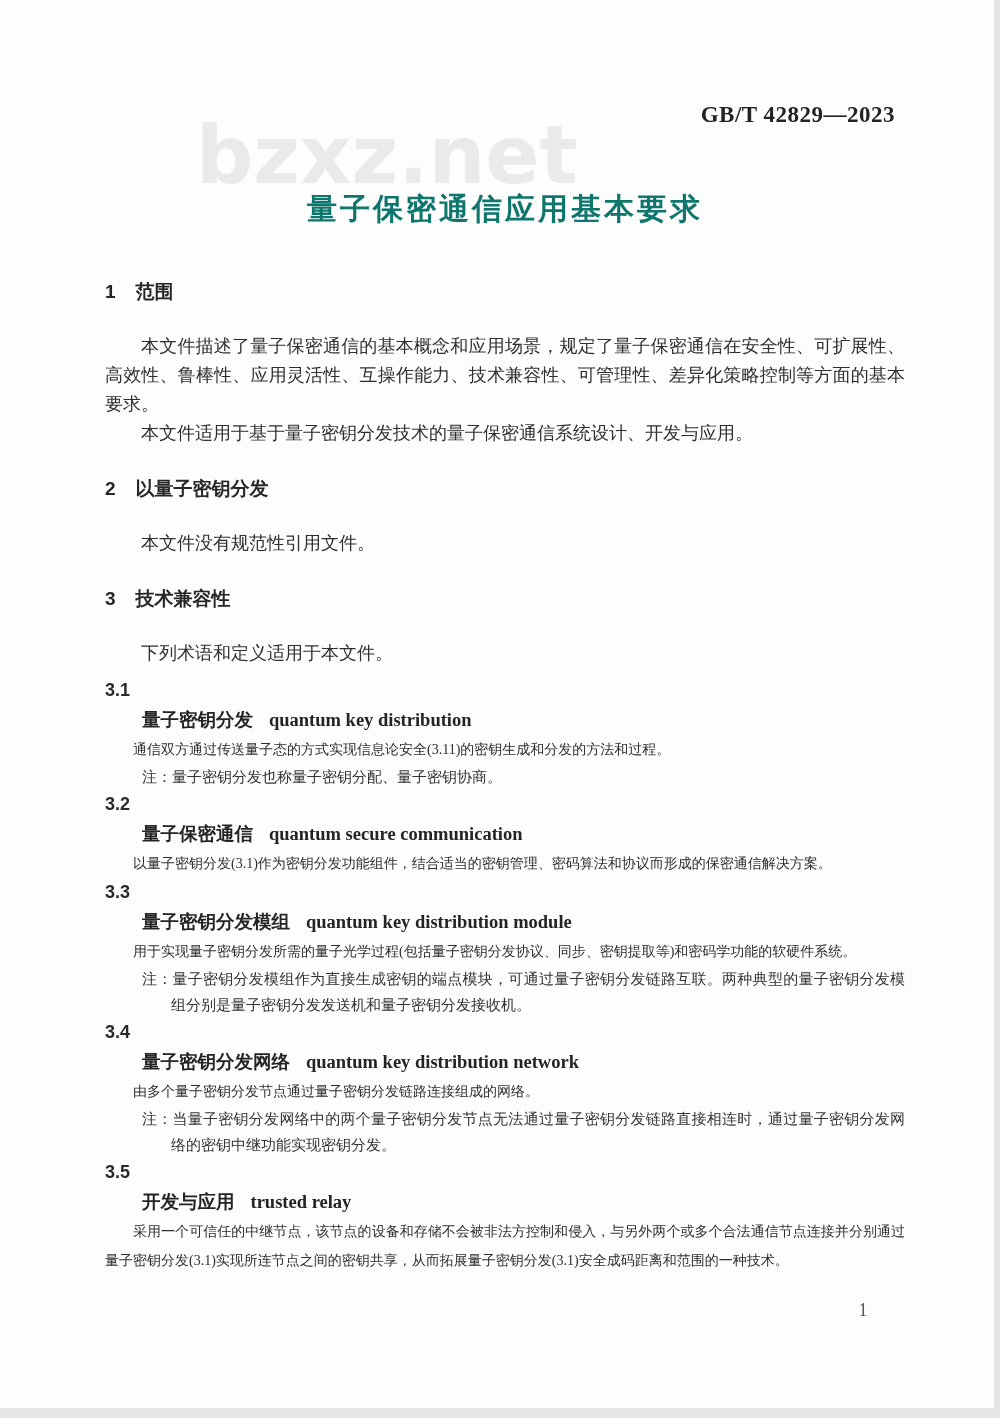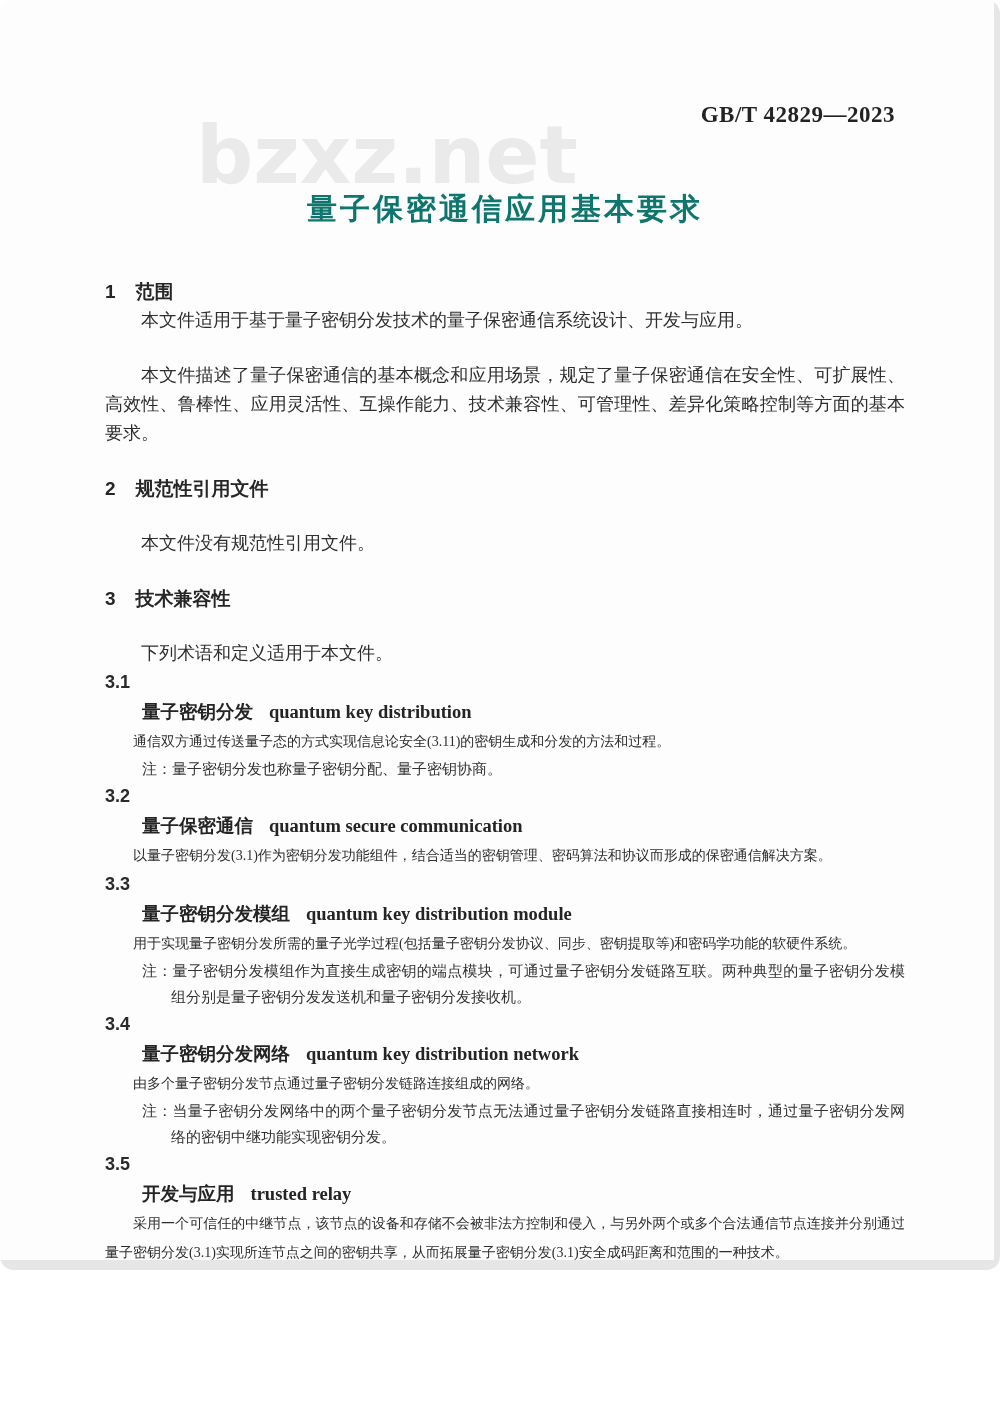--- a/index.html
+++ b/index.html
@@ -2,24 +2,23 @@
 <html lang="zh"><head>
 <meta charset="utf-8">
 <style>
   * { margin: 0; padding: 0; box-sizing: border-box; }
   html, body { background: #ffffff; }
   body { font-family: "Liberation Serif", serif; }
 
   .page {
     position: relative;
     width: 1000px;
-    height: 1270px;
+    height: 1418px;
     background: #fdfdfd;
     overflow: hidden;
-    border-radius: 14px;
   }
 
   .edge-right {
     position: absolute; top: 0; right: 0;
     width: 6px; height: 100%;
     background: #e6e6e6;
   }
   .edge-bottom {
     position: absolute; left: 0; bottom: 0;
     width: 100%; height: 10px;
@@ -86,21 +85,21 @@
     font-family: "Liberation Serif", serif;
     font-size: 18px;
     line-height: 29px;
     text-align: justify;
     text-indent: 2em;
     margin-top: 26px;
     color: #2e2e2e;
   }
   .para.follow { margin-top: 0; }
 
-  .terms { margin-top: 0; }
+  .terms { margin-top: 8px; }
 
   .term-id {
     font-family: "Liberation Sans", sans-serif;
     font-weight: 600;
     font-size: 18px;
     line-height: 29px;
     color: #2a2a2a;
   }
 
   .term-name {
@@ -161,25 +160,25 @@
 
   <div class="doc-code">GB/T 42829—2023</div>
 
   <div class="doc-title">量子保密通信应用基本要求</div>
 
   <div class="content">
 
     <div class="chapter-heading first">
       <span class="chapter-num">1</span><span>范围</span>
     </div>
+    <p class="para">本文件描述了量子保密通信的基本概念和应用场景，规定了量子保密通信在安全性、可扩展性、高效性、鲁棒性、应用灵活性、互操作能力、技术兼容性、可管理性、差异化策略控制等方面的基本要求。</p>
     <p class="para follow">本文件适用于基于量子密钥分发技术的量子保密通信系统设计、开发与应用。</p>
-    <p class="para">本文件描述了量子保密通信的基本概念和应用场景，规定了量子保密通信在安全性、可扩展性、高效性、鲁棒性、应用灵活性、互操作能力、技术兼容性、可管理性、差异化策略控制等方面的基本要求。</p>
 
     <div class="chapter-heading">
-      <span class="chapter-num">2</span><span>规范性引用文件</span>
+      <span class="chapter-num">2</span><span>以量子密钥分发</span>
     </div>
     <p class="para">本文件没有规范性引用文件。</p>
 
     <div class="chapter-heading">
       <span class="chapter-num">3</span><span>技术兼容性</span>
     </div>
     <p class="para">下列术语和定义适用于本文件。</p>
 
     <div class="terms">
 

